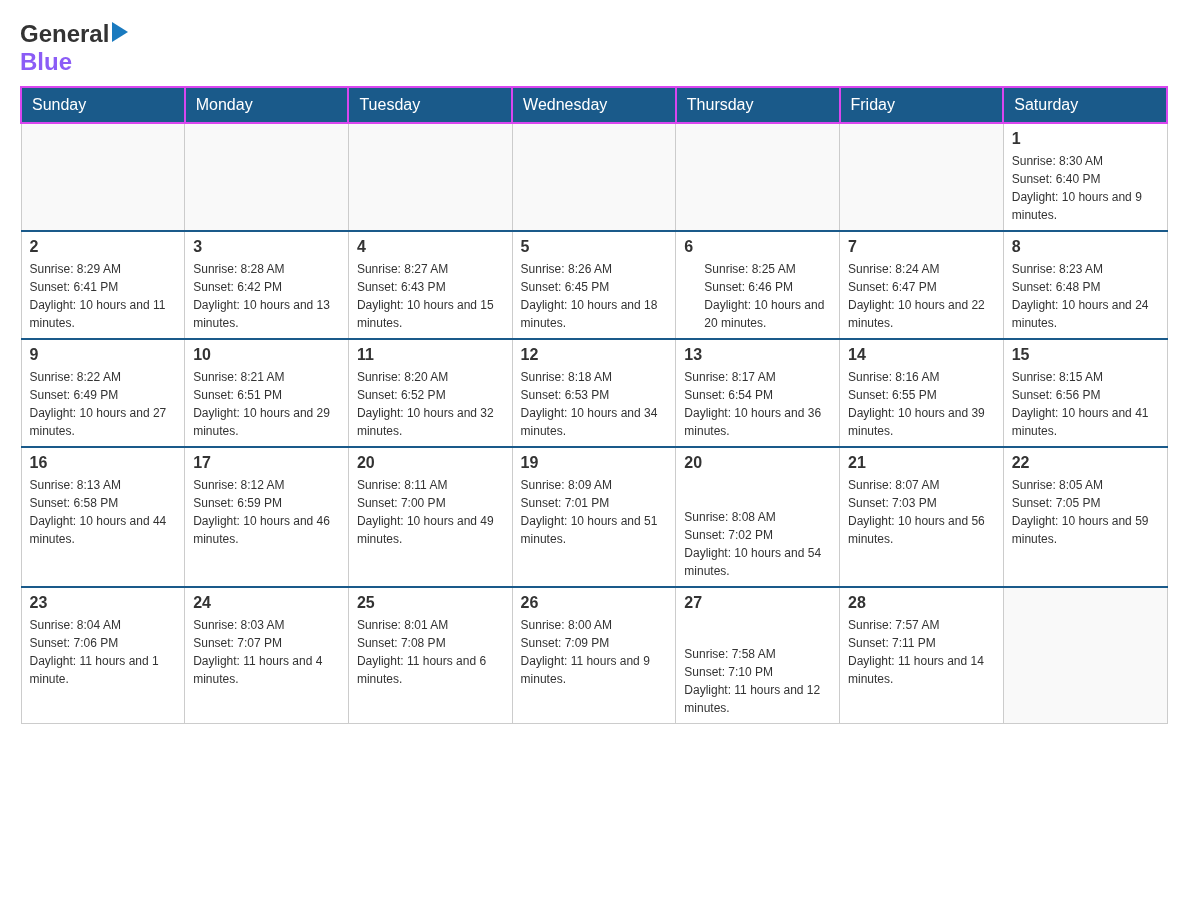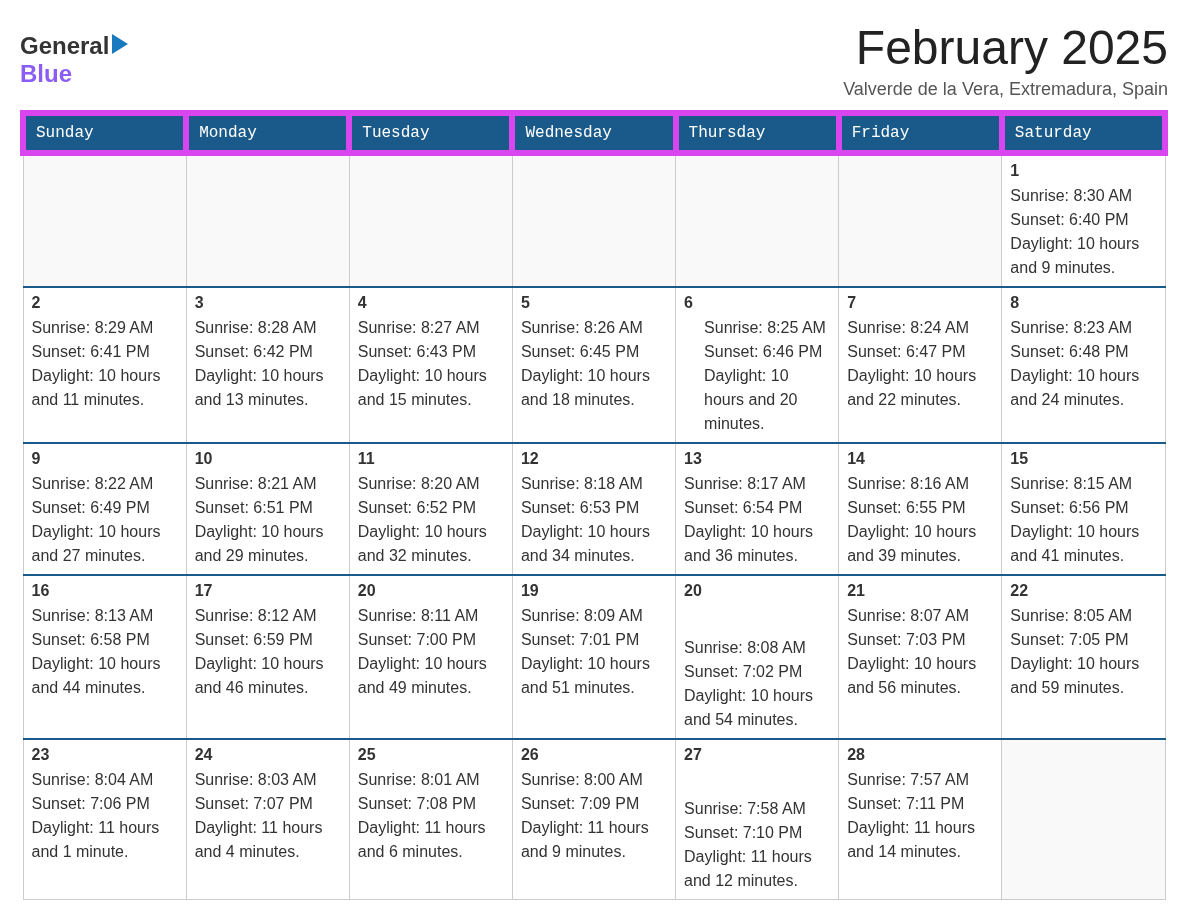--- a/index.html
+++ b/index.html
@@ -5,21 +5,21 @@
     * { box-sizing: border-box; margin: 0; padding: 0; }
     body {
       font-family: Arial, sans-serif;
       background: #fff;
       color: #333;
       padding: 20px;
     }
     .header {
       display: flex;
       justify-content: space-between;
-      align-items: center;
+      align-items: flex-start;
       margin-bottom: 10px;
     }
     .logo {
       display: flex;
       flex-direction: column;
       align-items: flex-start;
     }
     .title-section {
       text-align: right;
     }
@@ -38,22 +38,21 @@
       border-collapse: collapse;
       margin-top: 10px;
     }
     .calendar th {
       background-color: #1a5a8a;
       color: #fff;
       text-align: left;
       padding: 8px 10px;
       font-size: 16px;
       font-weight: normal;
-      border: 6px solid #d946ef;
-      font-family: Liberation Mono, monospace;
+      border: 2px solid #d946ef;
     }
     .calendar td {
       vertical-align: top;
       border: 1px solid #ccc;
       padding: 6px 8px;
       width: 14.28%;
       min-height: 100px;
       font-size: 13px;
       color: #333;
     }
@@ -63,21 +62,21 @@
     .calendar tbody tr td {
       border-top: 2px solid #1a5a8a;
     }
     .day-number {
       font-size: 16px;
       font-weight: bold;
       display: block;
       margin-bottom: 4px;
     }
     .day-info {
-      font-size: 16px;
+      font-size: 12px;
       line-height: 1.5;
       color: #333;
     }
     .empty-cell {
       background: #f9f9f9;
     }
     .logo-row {
       display: flex;
       align-items: center;
     }
@@ -113,24 +112,20 @@
 <div class="header">
   <div class="logo">
     <div class="logo-row">
       <span class="logo-text-general">General</span>
       <span class="logo-arrow"></span>
     </div>
     <div class="logo-bottom">
       <span class="logo-text-blue">Blue</span>
     </div>
   </div>
-  <div class="title-section">
-    <div class="month-title">February 2025</div>
-    <div class="location">Valverde de la Vera, Extremadura, Spain</div>
-  </div>
 </div>
 
 <table class="calendar">
   <thead>
     <tr>
     <th>Sunday</th>
         <th>Monday</th>
         <th>Tuesday</th>
         <th>Wednesday</th>
         <th>Thursday</th>

